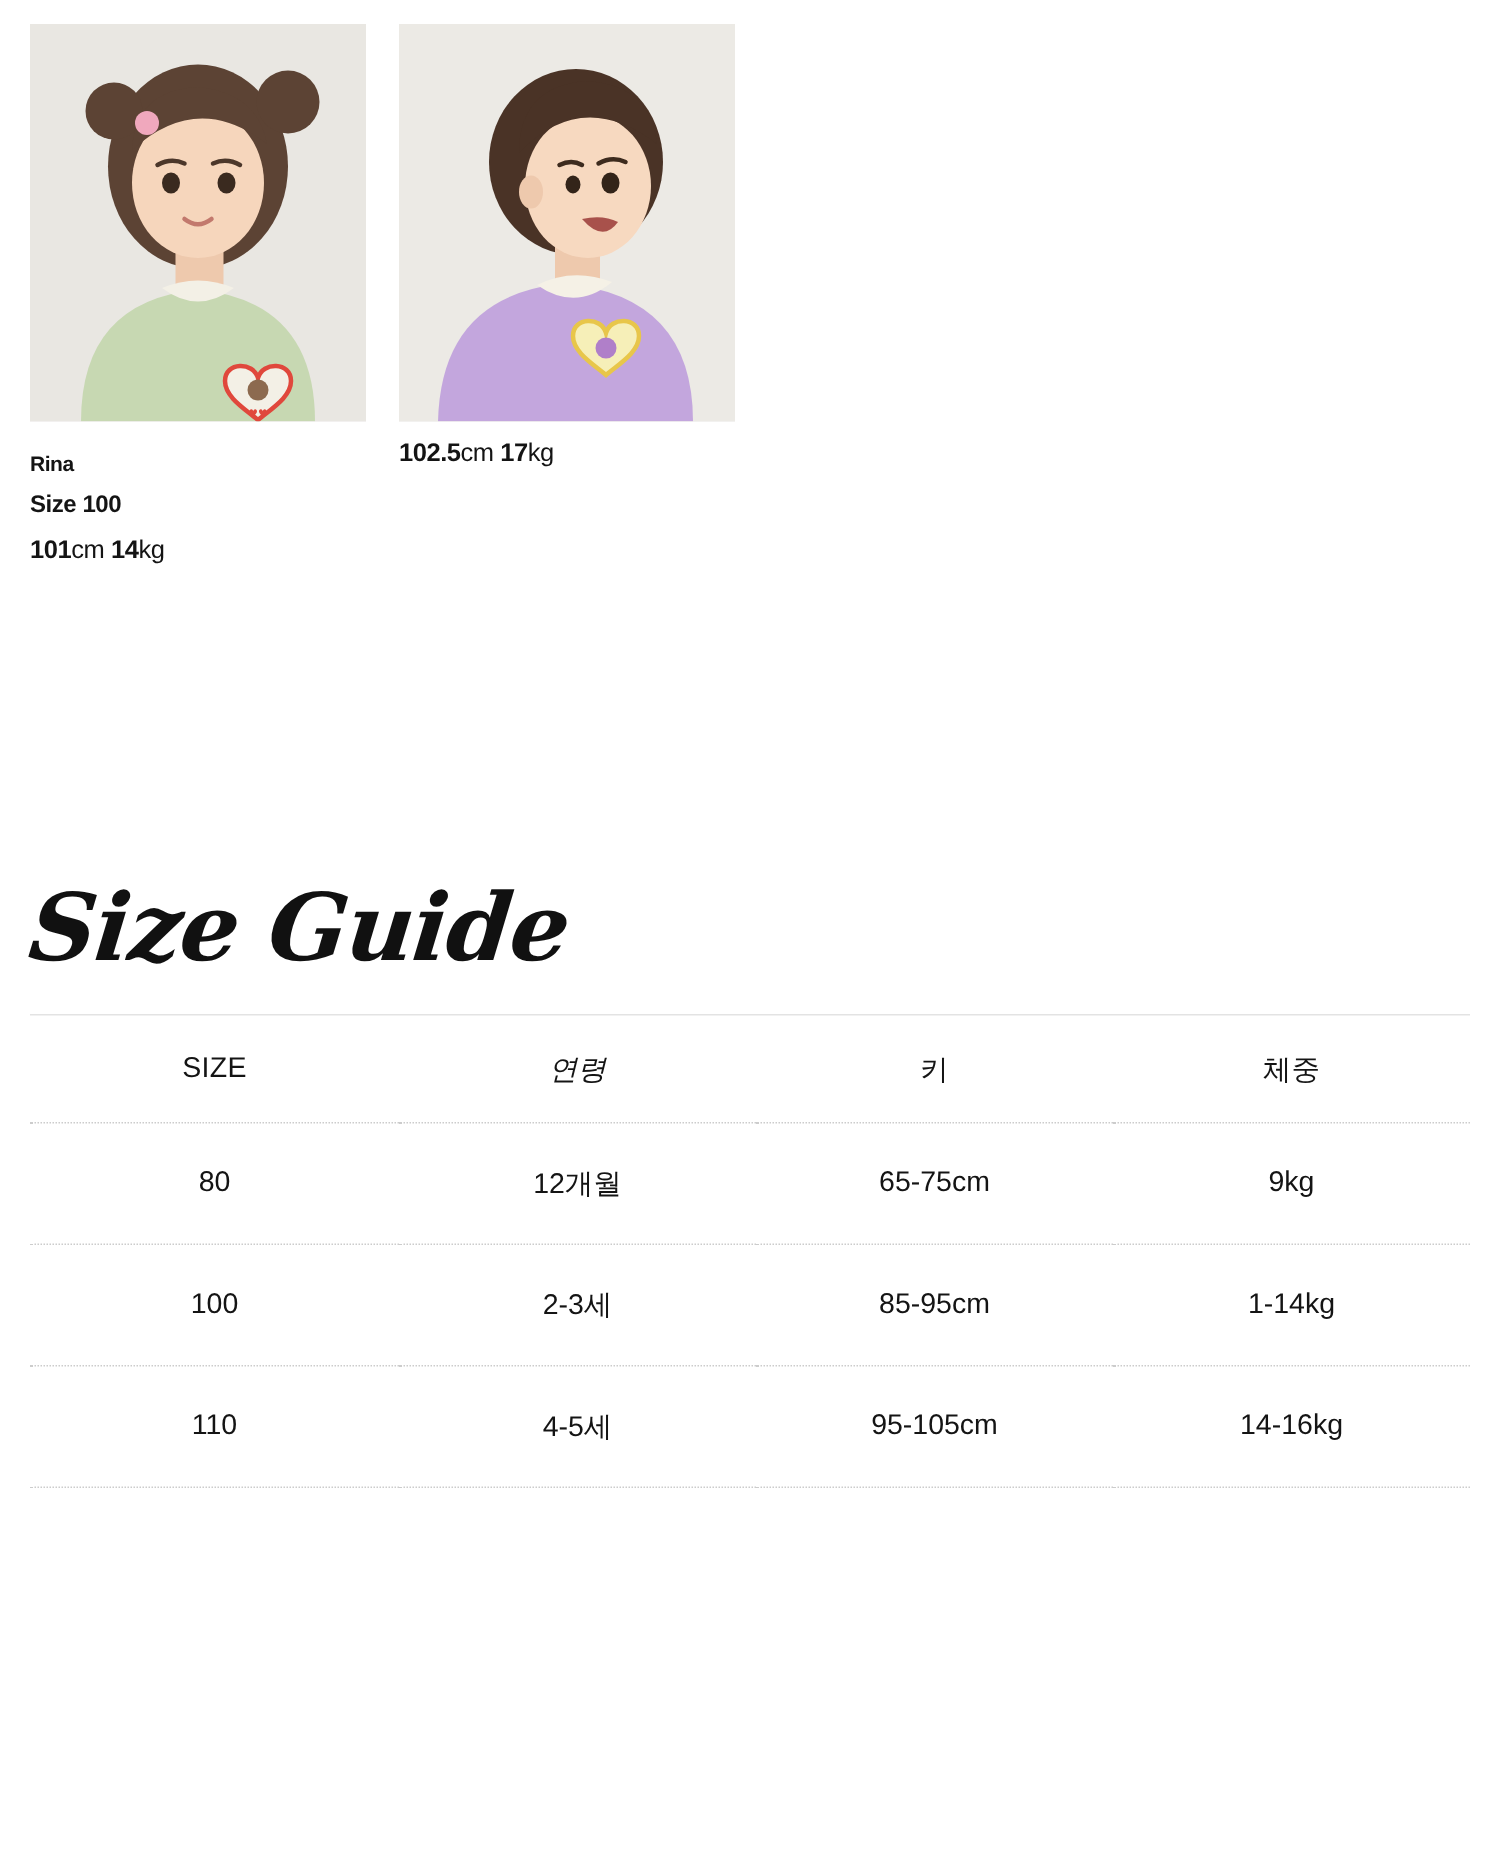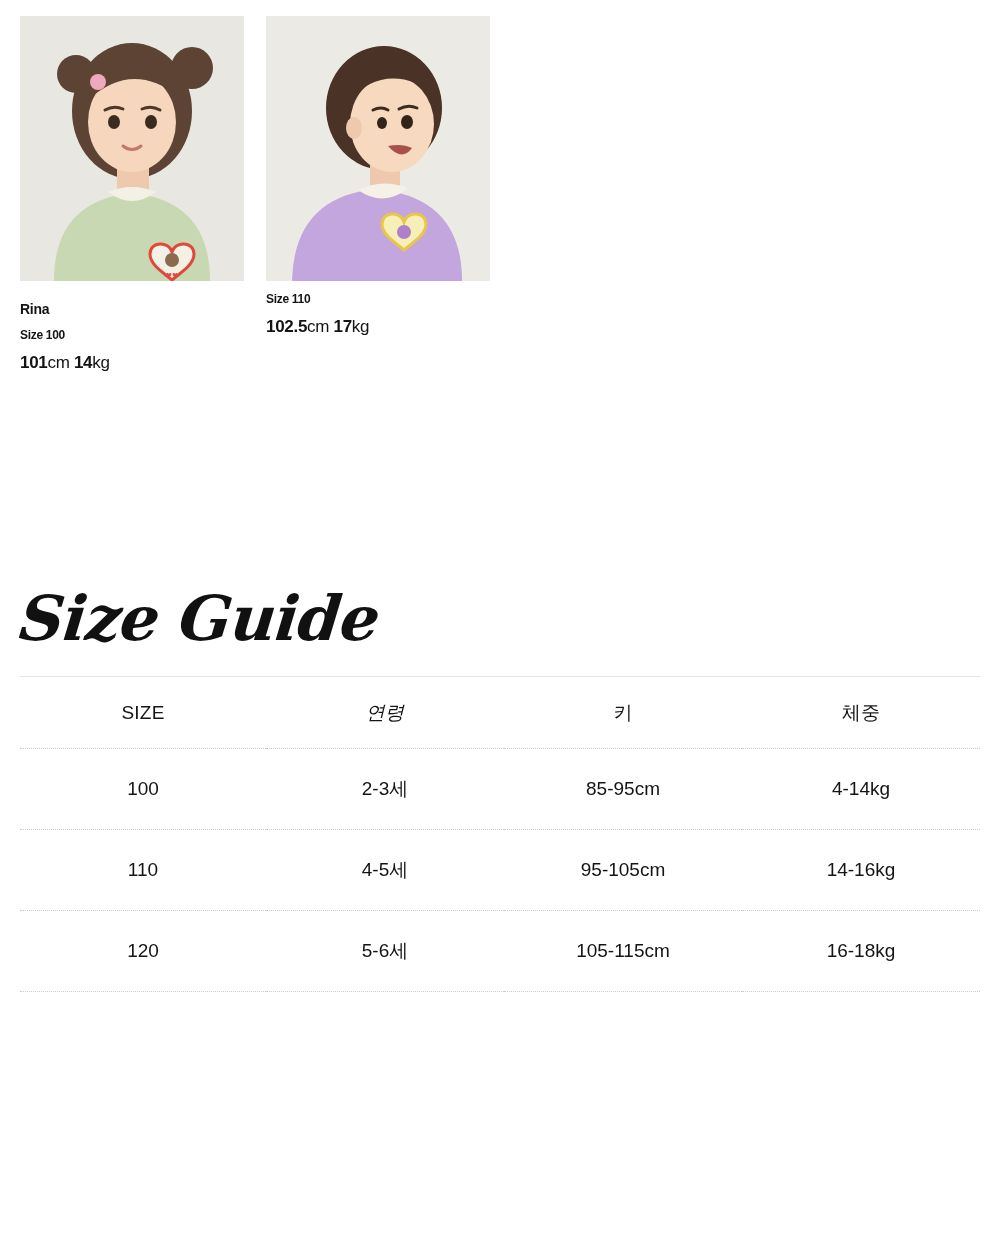--- a/index.html
+++ b/index.html
@@ -42,21 +42,21 @@
 
   .model-name {
     margin-top: 20px;
     font-size: 14px;
     font-weight: 700;
     letter-spacing: -0.3px;
     color: #141414;
   }
   .model-size {
     margin-top: 11px;
-    font-size: 12px;
+    font-size: 16px;
     font-weight: 700;
     letter-spacing: -0.3px;
     color: #141414;
   }
   .model-size .sz-label { font-weight: 700; }
   .model-meas {
     margin-top: 11px;
     font-size: 17px;
     font-weight: 700;
     letter-spacing: -0.3px;
@@ -188,24 +188,20 @@
 
           <path d="M122 130 q14 -3 24 2 q-10 14 -24 -2 z" fill="#a8514b"></path>
 
           <path d="M26 265 q2 -84 84 -92 q86 8 86 92 z" fill="#c3a6dd"></path>
           <path d="M92 174 q26 18 50 -2 q-26 -10 -50 2 z" fill="#f5f1e6"></path>
 
           <path d="M138 206 c-3 -11 -22 -11 -22 2 c0 11 14 19 22 26 c8 -7 22 -15 22 -26 c0 -13 -19 -13 -22 -2 z" fill="#f6efb8" stroke="#e8c64a" stroke-width="3"></path>
           <circle cx="138" cy="216" r="7" fill="#b07fc9"></circle>
         </svg>
       </div>
-      <div class="model-size">
-        <span class="sz-label">Size</span>
-        <span class="sz-value">110</span>
-      </div>
       <div class="model-meas">
         <span>102.5</span><span class="unit">cm</span>
         <span>17</span><span class="unit">kg</span>
       </div>
     </div>
 
   </div>
 
   <div class="guide-title">Size Guide</div>
 
@@ -213,33 +209,33 @@
     <thead>
       <tr>
         <th class="col-size">SIZE</th>
         <th class="col-age">연령</th>
         <th class="col-height">키</th>
         <th class="col-weight">체중</th>
       </tr>
     </thead>
     <tbody>
       <tr>
+        <td>80</td>
+        <td>12개월</td>
+        <td>65-75cm</td>
+        <td>9kg</td>
+      </tr>
+      <tr>
         <td>100</td>
         <td>2-3세</td>
         <td>85-95cm</td>
-        <td>4-14kg</td>
+        <td>1-14kg</td>
       </tr>
       <tr>
         <td>110</td>
         <td>4-5세</td>
         <td>95-105cm</td>
         <td>14-16kg</td>
       </tr>
-      <tr>
-        <td>120</td>
-        <td>5-6세</td>
-        <td>105-115cm</td>
-        <td>16-18kg</td>
-      </tr>
     </tbody>
   </table>
 
 </div>
 
 </body></html>

